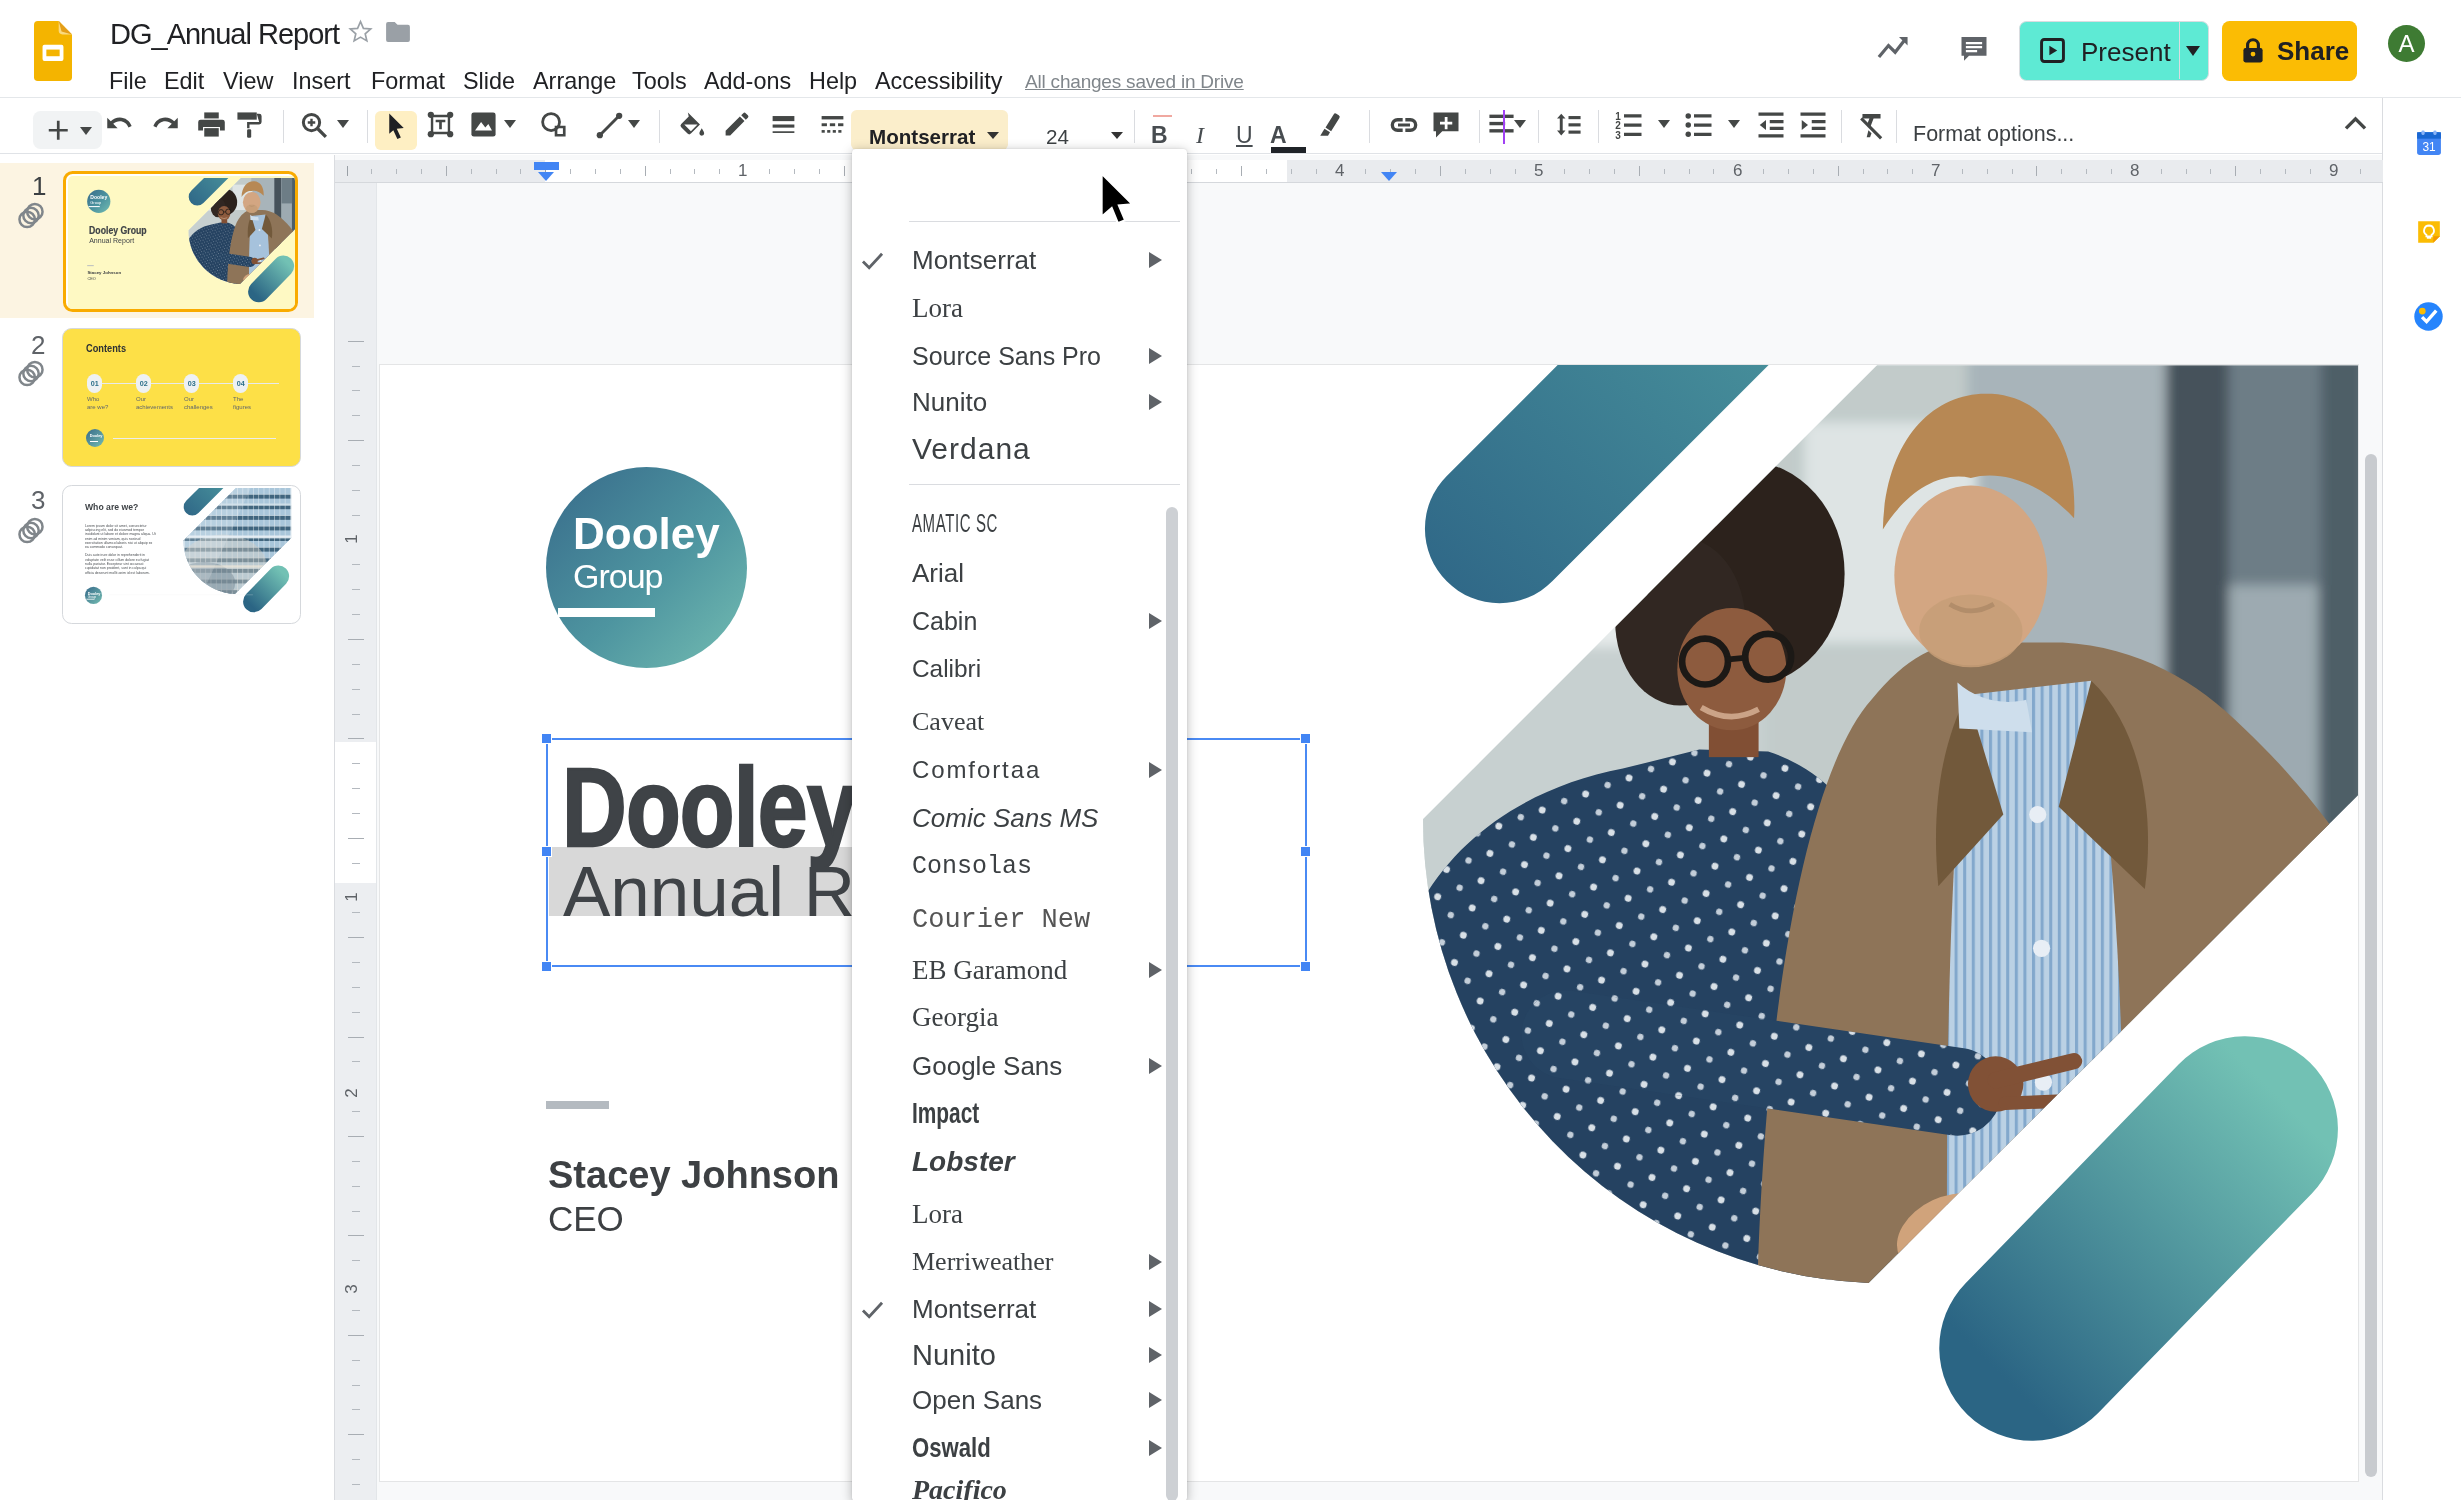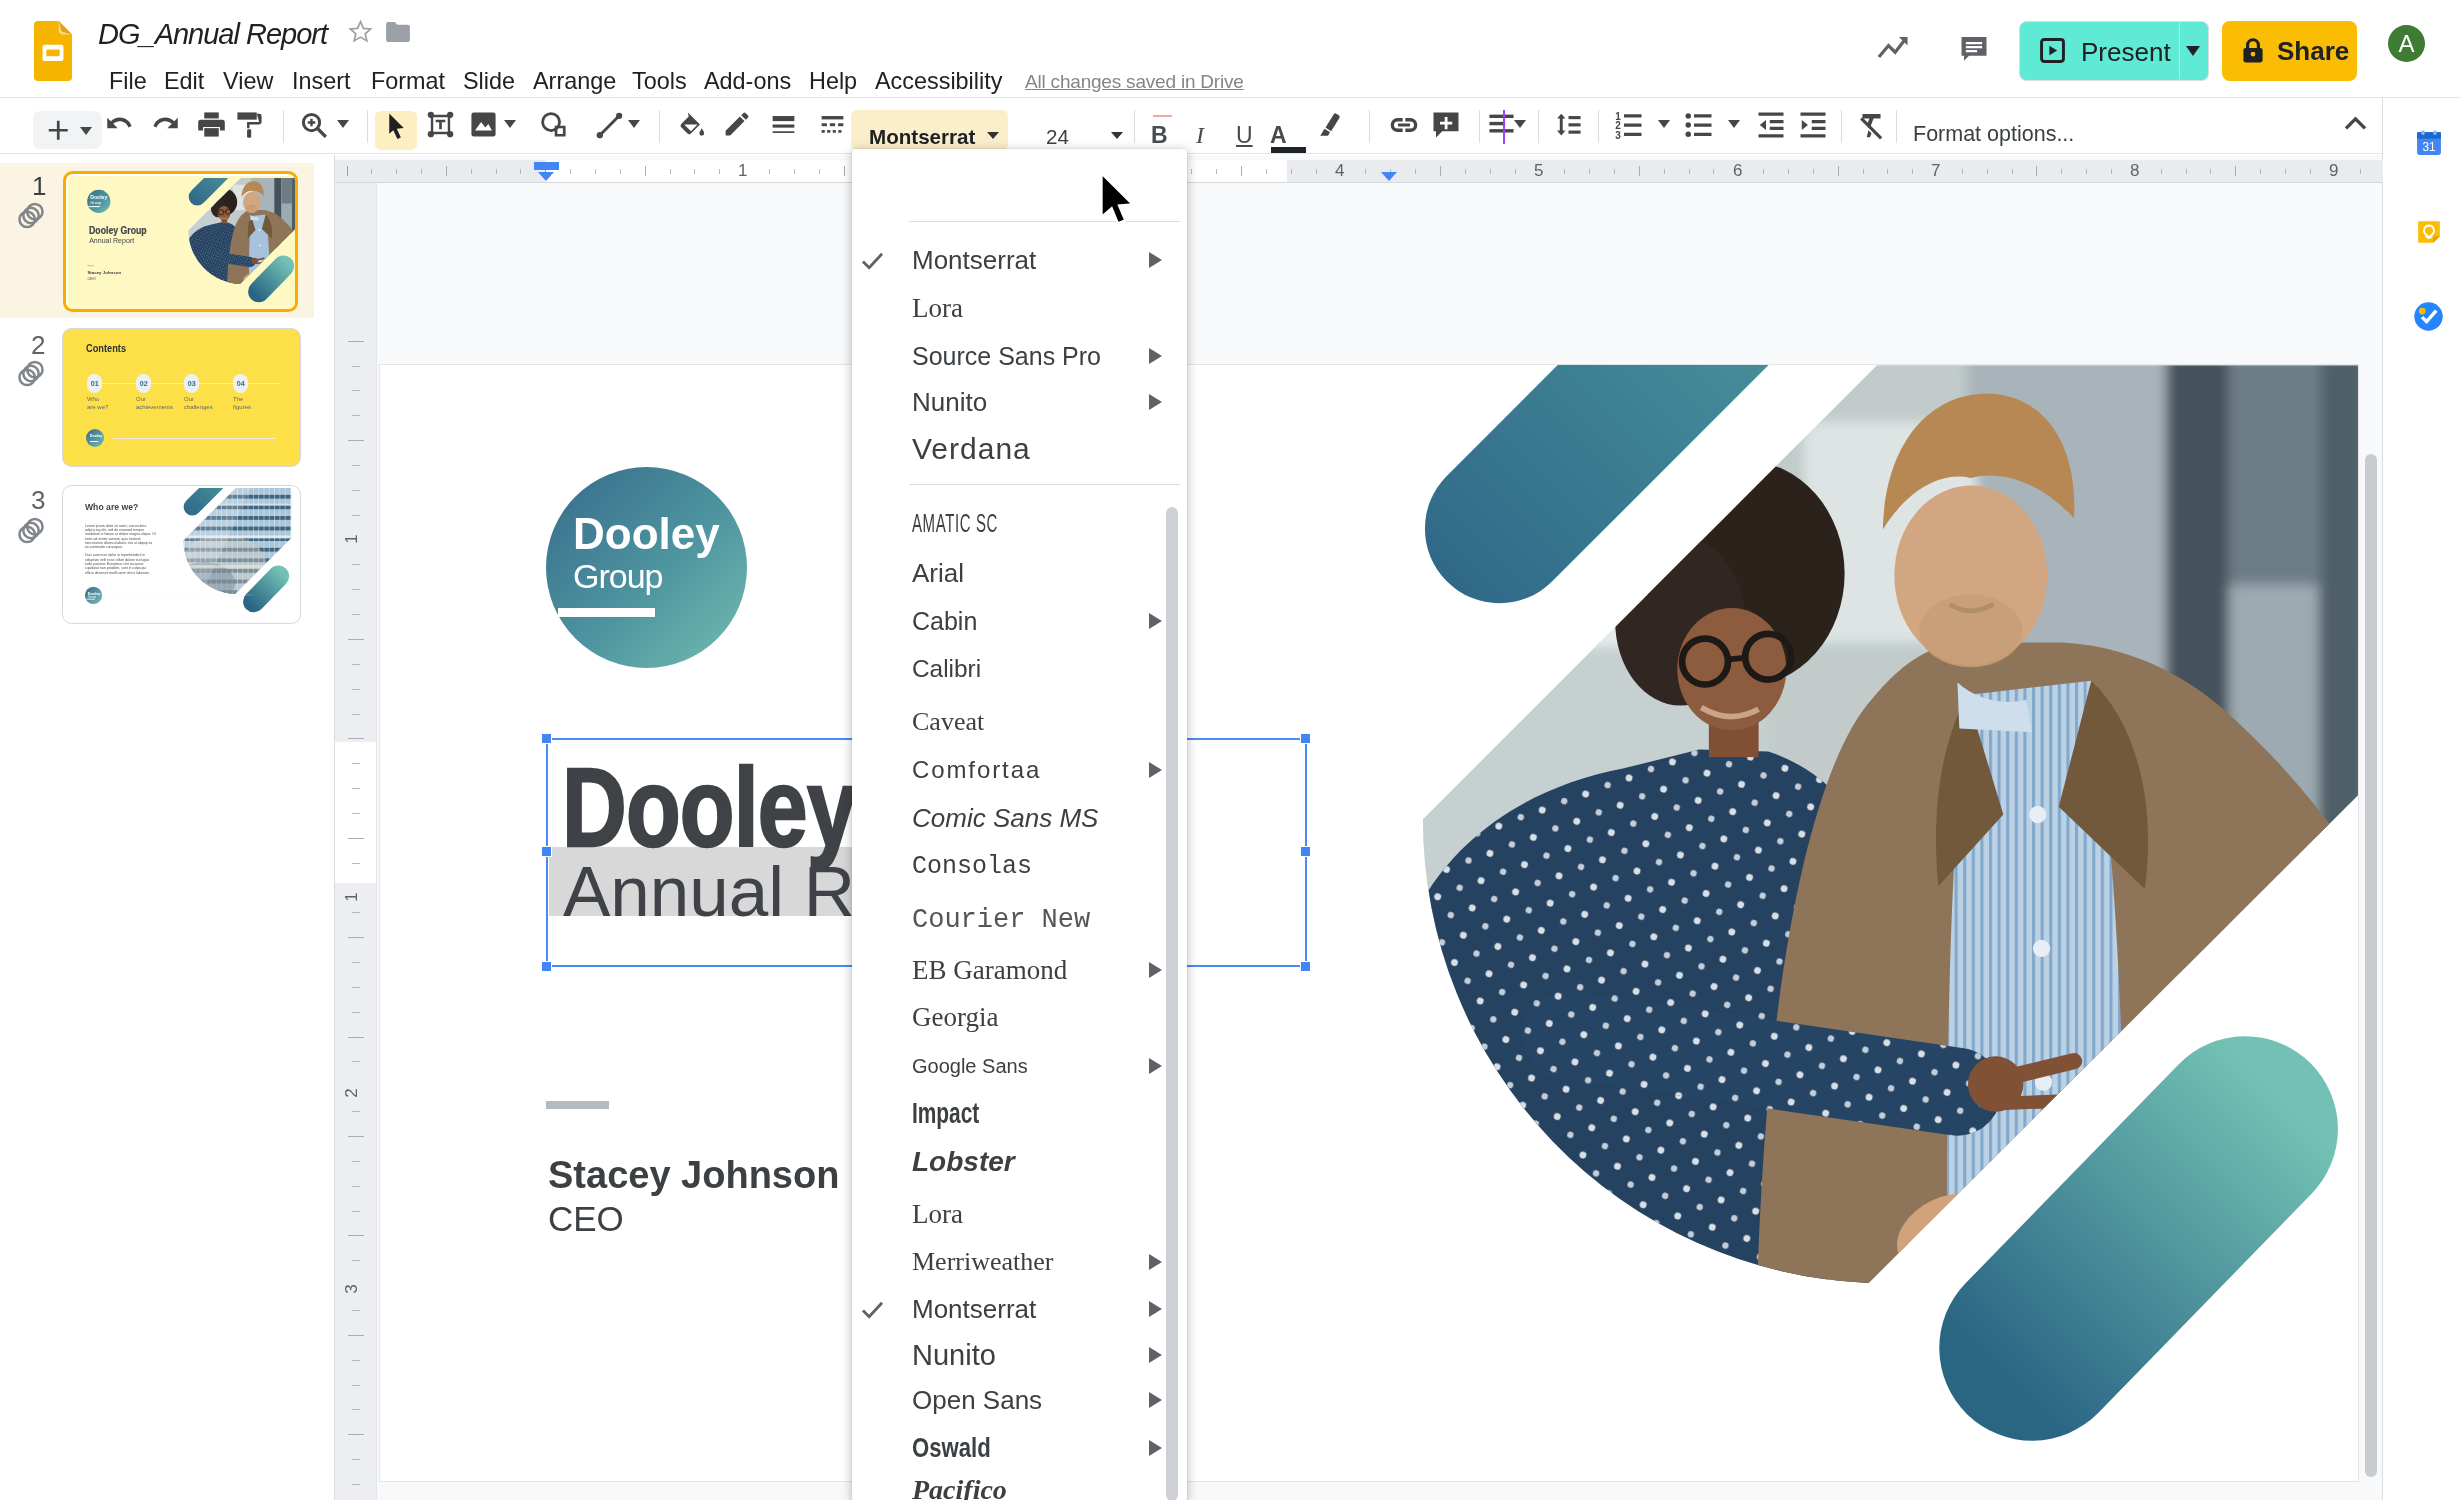--- a/index.html
+++ b/index.html
@@ -2,21 +2,21 @@
 <html><head>
 <meta charset="utf-8">
 <style>
   * { margin:0; padding:0; box-sizing:border-box; }
   html,body { width:2461px; height:1501px; overflow:hidden; }
   body { font-family:"Liberation Sans", sans-serif; background:#fff; position:relative; }
   .abs { position:absolute; }
   svg { display:block; }
   
   #header { position:absolute; left:0; top:0; width:2461px; height:98px; background:#fff; border-bottom:1px solid #e4e7ea; z-index:5; }
-  #title { position:absolute; left:98px; top:18px; font-size:29px; color:#202124; letter-spacing:-1px;font-style:italic; }
+  #title { position:absolute; left:110px; top:18px; font-size:29px; color:#202124; letter-spacing:-1px; }
   .menuitem { position:absolute; top:68px; font-size:23.4px; color:#202124; }
   
   #toolbar { position:absolute; left:0; top:98px; width:2382px; height:56px; background:#fff; border-bottom:1px solid #e0e3e7; z-index:5; }
   .tdiv { position:absolute; top:12.4px; width:1px; height:32.5px; background:#dadce0; }
   .ticon { position:absolute; top:0; }
   
   #leftpanel { position:absolute; left:0; top:155px; width:335px; height:1346px; background:#fff; border-right:1px solid #dadce0; z-index:2; }
   #canvas { position:absolute; left:335px; top:155px; width:2048px; height:1346px; background:#f8f9fa; z-index:1; }
   #sidebar { position:absolute; left:2382px; top:98px; width:79px; height:1402px; background:#fff; border-left:1px solid #dadce0; z-index:2; }
   #page { position:absolute; left:380px; top:365px; width:1978px; height:1116px; background:#fff; box-shadow:0 0 0 1px rgba(0,0,0,0.08); z-index:2; overflow:hidden; }
@@ -821,21 +821,21 @@
         <span class="mlabel" style="font-family:'Liberation Mono',monospace;font-size:27px;color:#555">Courier New</span>
       </div>
       <div class="mrow" style="top:797px;">
         <span class="mlabel" style="font-family:'Liberation Serif',serif;font-size:27px">EB Garamond</span>
         <div class="marrow"></div>
       </div>
       <div class="mrow" style="top:844px;">
         <span class="mlabel" style="font-family:'Liberation Serif',serif;font-size:27px">Georgia</span>
       </div>
       <div class="mrow" style="top:893px;">
-        <span class="mlabel" style="font-size:20px">Google Sans</span>
+        <span class="mlabel" style="font-size:26px">Google Sans</span>
         <div class="marrow"></div>
       </div>
       <div class="mrow" style="top:940px;">
         <span class="mlabel" style="font-weight:bold;font-size:29px;transform:translateY(-50%) scaleX(0.72);transform-origin:0 50%">Impact</span>
       </div>
       <div class="mrow" style="top:989px;">
         <span class="mlabel" style="font-family:Liberation Sans, sans-serif;font-weight:bold;font-style:italic;font-size:28px">Lobster</span>
       </div>
       <div class="mrow" style="top:1041px;">
         <span class="mlabel" style="font-family:'Liberation Serif',serif;font-size:27px">Lora</span>

